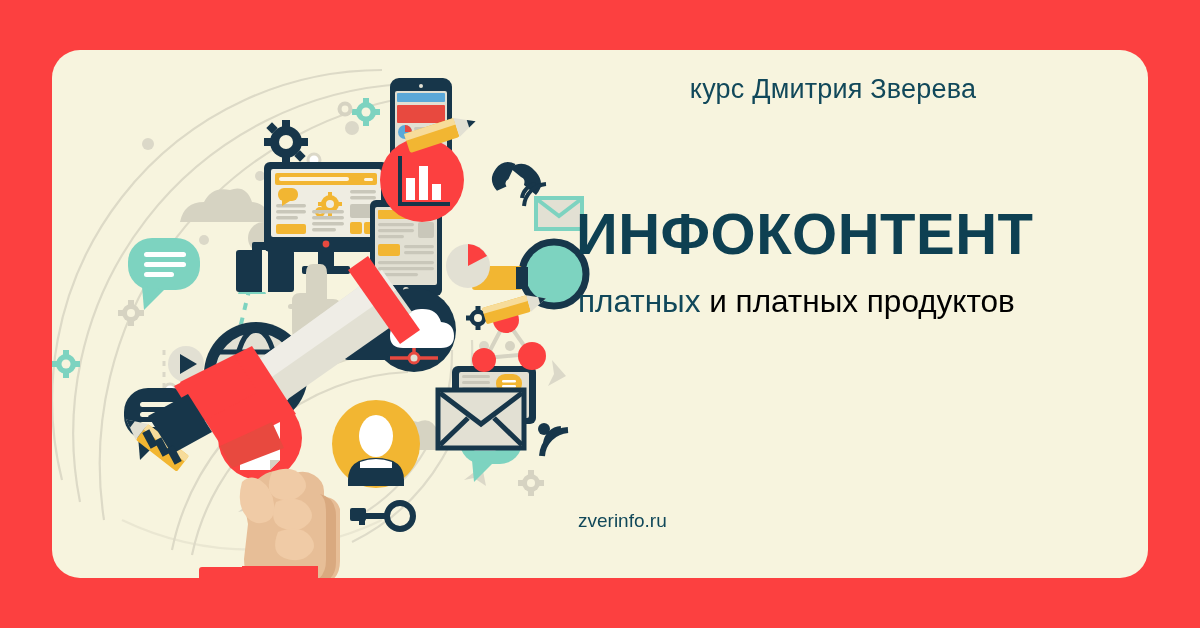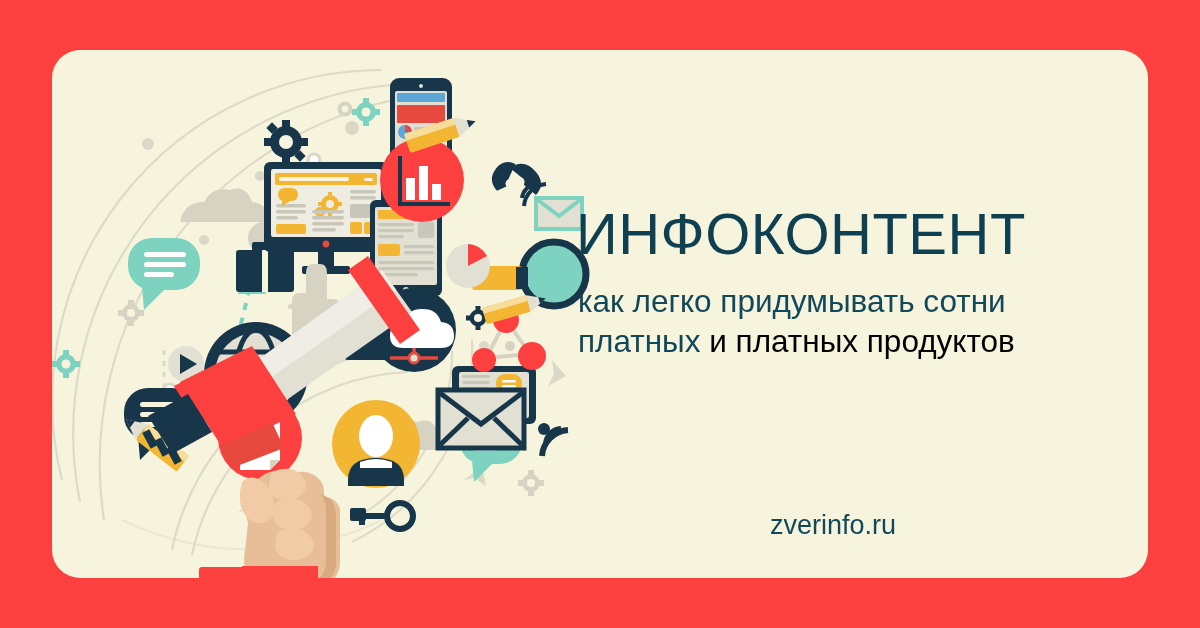--- a/index.html
+++ b/index.html
@@ -46,42 +46,41 @@
     text-align:center;
     font-size:27px;
     color:#11485A;
     letter-spacing:.2px;
     white-space:nowrap;
   }
   #title{
     position:absolute;
     left:-2px; top:145px;
     font-size:58px;
-    font-weight:normal;
+    font-weight:bold;
     color:#0E4052;
     letter-spacing:.5px;
     line-height:1;
     white-space:nowrap;
   }
   #subtitle{
     position:absolute;
     left:0px; top:221px;
     width:516px;
     font-size:31.5px;
     color:#11485A;
     line-height:1.28;
     white-space:nowrap;
   }
   #subtitle .accent{ color:#000000; }
   #site{
     position:absolute;
     left:0; top:450px;
     width:510px;
-    text-align:center;
-    font-size:27px;
+    font-size:19px;
     color:#11485A;
     white-space:nowrap;
   }
 
   
   #illo{
     position:absolute;
     left:52px; top:50px;
     width:560px; height:528px;
     overflow:hidden;
@@ -569,24 +568,24 @@
 
       <rect x="190" y="516" width="76" height="24" fill="#FC4040"></rect>
     </g>
 
     </g>
   </svg>
   </div>
 
   <div id="text-col">
 
+    <div id="course-label">курс Дмитрия Зверева</div>
 
     <div id="title">ИНФОКОНТЕНТ</div>
 
     <div id="subtitle">
-      <div>как легко придумывать сотни</div>
       <div><span>платных </span><span class="accent">и платных продуктов</span></div>
     </div>
 
     <div id="site">zverinfo.ru</div>
   </div>
 
 </div>
 
 </body></html>

